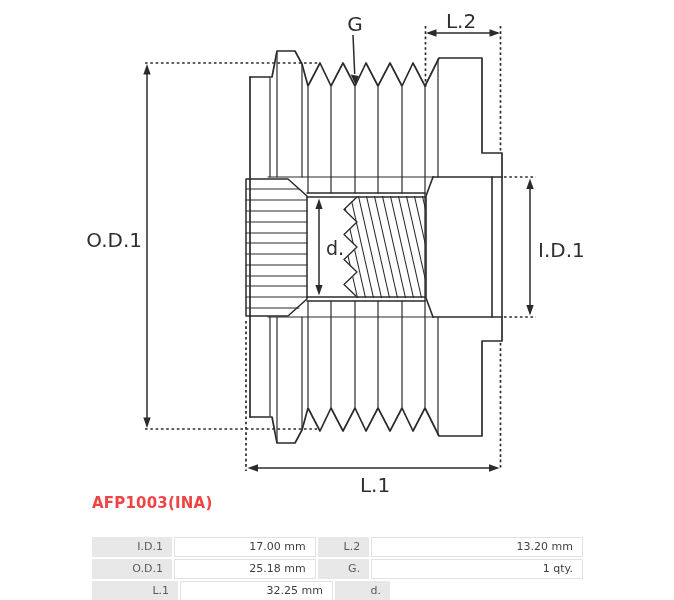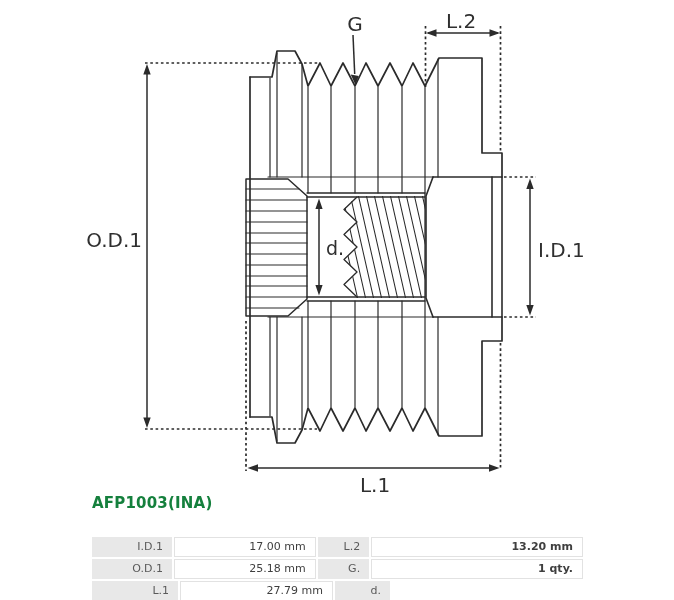--- a/index.html
+++ b/index.html
@@ -1,28 +1,28 @@
 <!DOCTYPE html>
 <html><head>
 <meta charset="utf-8">
 <style>
   html,body{margin:0;padding:0;background:#ffffff;}
   .sheet{position:relative;width:674px;height:600px;background:#fff;overflow:hidden;
          font-family:"DejaVu Sans","Liberation Sans",sans-serif;}
   .diagram-wrap{position:absolute;left:0;top:0;width:674px;height:505px;}
   svg text{fill:#2f2f2f;font-family:"DejaVu Sans","Liberation Sans",sans-serif;}
   .part-header{position:absolute;left:92px;top:494px;font-size:15px;font-weight:bold;
-               color:#15803d;letter-spacing:.2px;}
+               color:#ef4444;letter-spacing:.2px;}
   .spec-table{position:absolute;left:92px;top:537px;width:491px;}
   .spec-row{display:flex;gap:2px;margin-bottom:2px;height:20px;}
   .cell{box-sizing:border-box;font-size:11px;line-height:20px;text-align:right;
         padding-right:9px;white-space:nowrap;overflow:hidden;}
   .cell.label{background:#e8e8e8;color:#5a5a5a;}
   .cell.value{background:#ffffff;border:1px solid #e2e2e2;color:#3f3f3f;line-height:18px;}
-  .w-l1{width:86px;} .w-v1{width:153px;} .w-l2{width:55px;} .w-v2{width:229px;font-weight:bold;}
+  .w-l1{width:86px;} .w-v1{width:153px;} .w-l2{width:55px;} .w-v2{width:229px;}
 </style>
 </head>
 <body>
 
 <div class="sheet">
 
   <div class="diagram-wrap">
   <svg width="674" height="505" viewBox="0 0 674 505" xmlns="http://www.w3.org/2000/svg">
     <defs>
       <clipPath id="threadClip">
@@ -143,18 +143,18 @@
       <div class="cell value w-v2">13.20 mm</div>
     </div>
     <div class="spec-row">
       <div class="cell label w-l1">O.D.1</div>
       <div class="cell value w-v1">25.18 mm</div>
       <div class="cell label w-l2">G.</div>
       <div class="cell value w-v2">1 qty.</div>
     </div>
     <div class="spec-row">
       <div class="cell label w-l1">L.1</div>
-      <div class="cell value w-v1">27.79 mm</div>
+      <div class="cell value w-v1">32.25 mm</div>
       <div class="cell label w-l2">d.</div>
     </div>
   </div>
 
 </div>
 
 </body></html>

